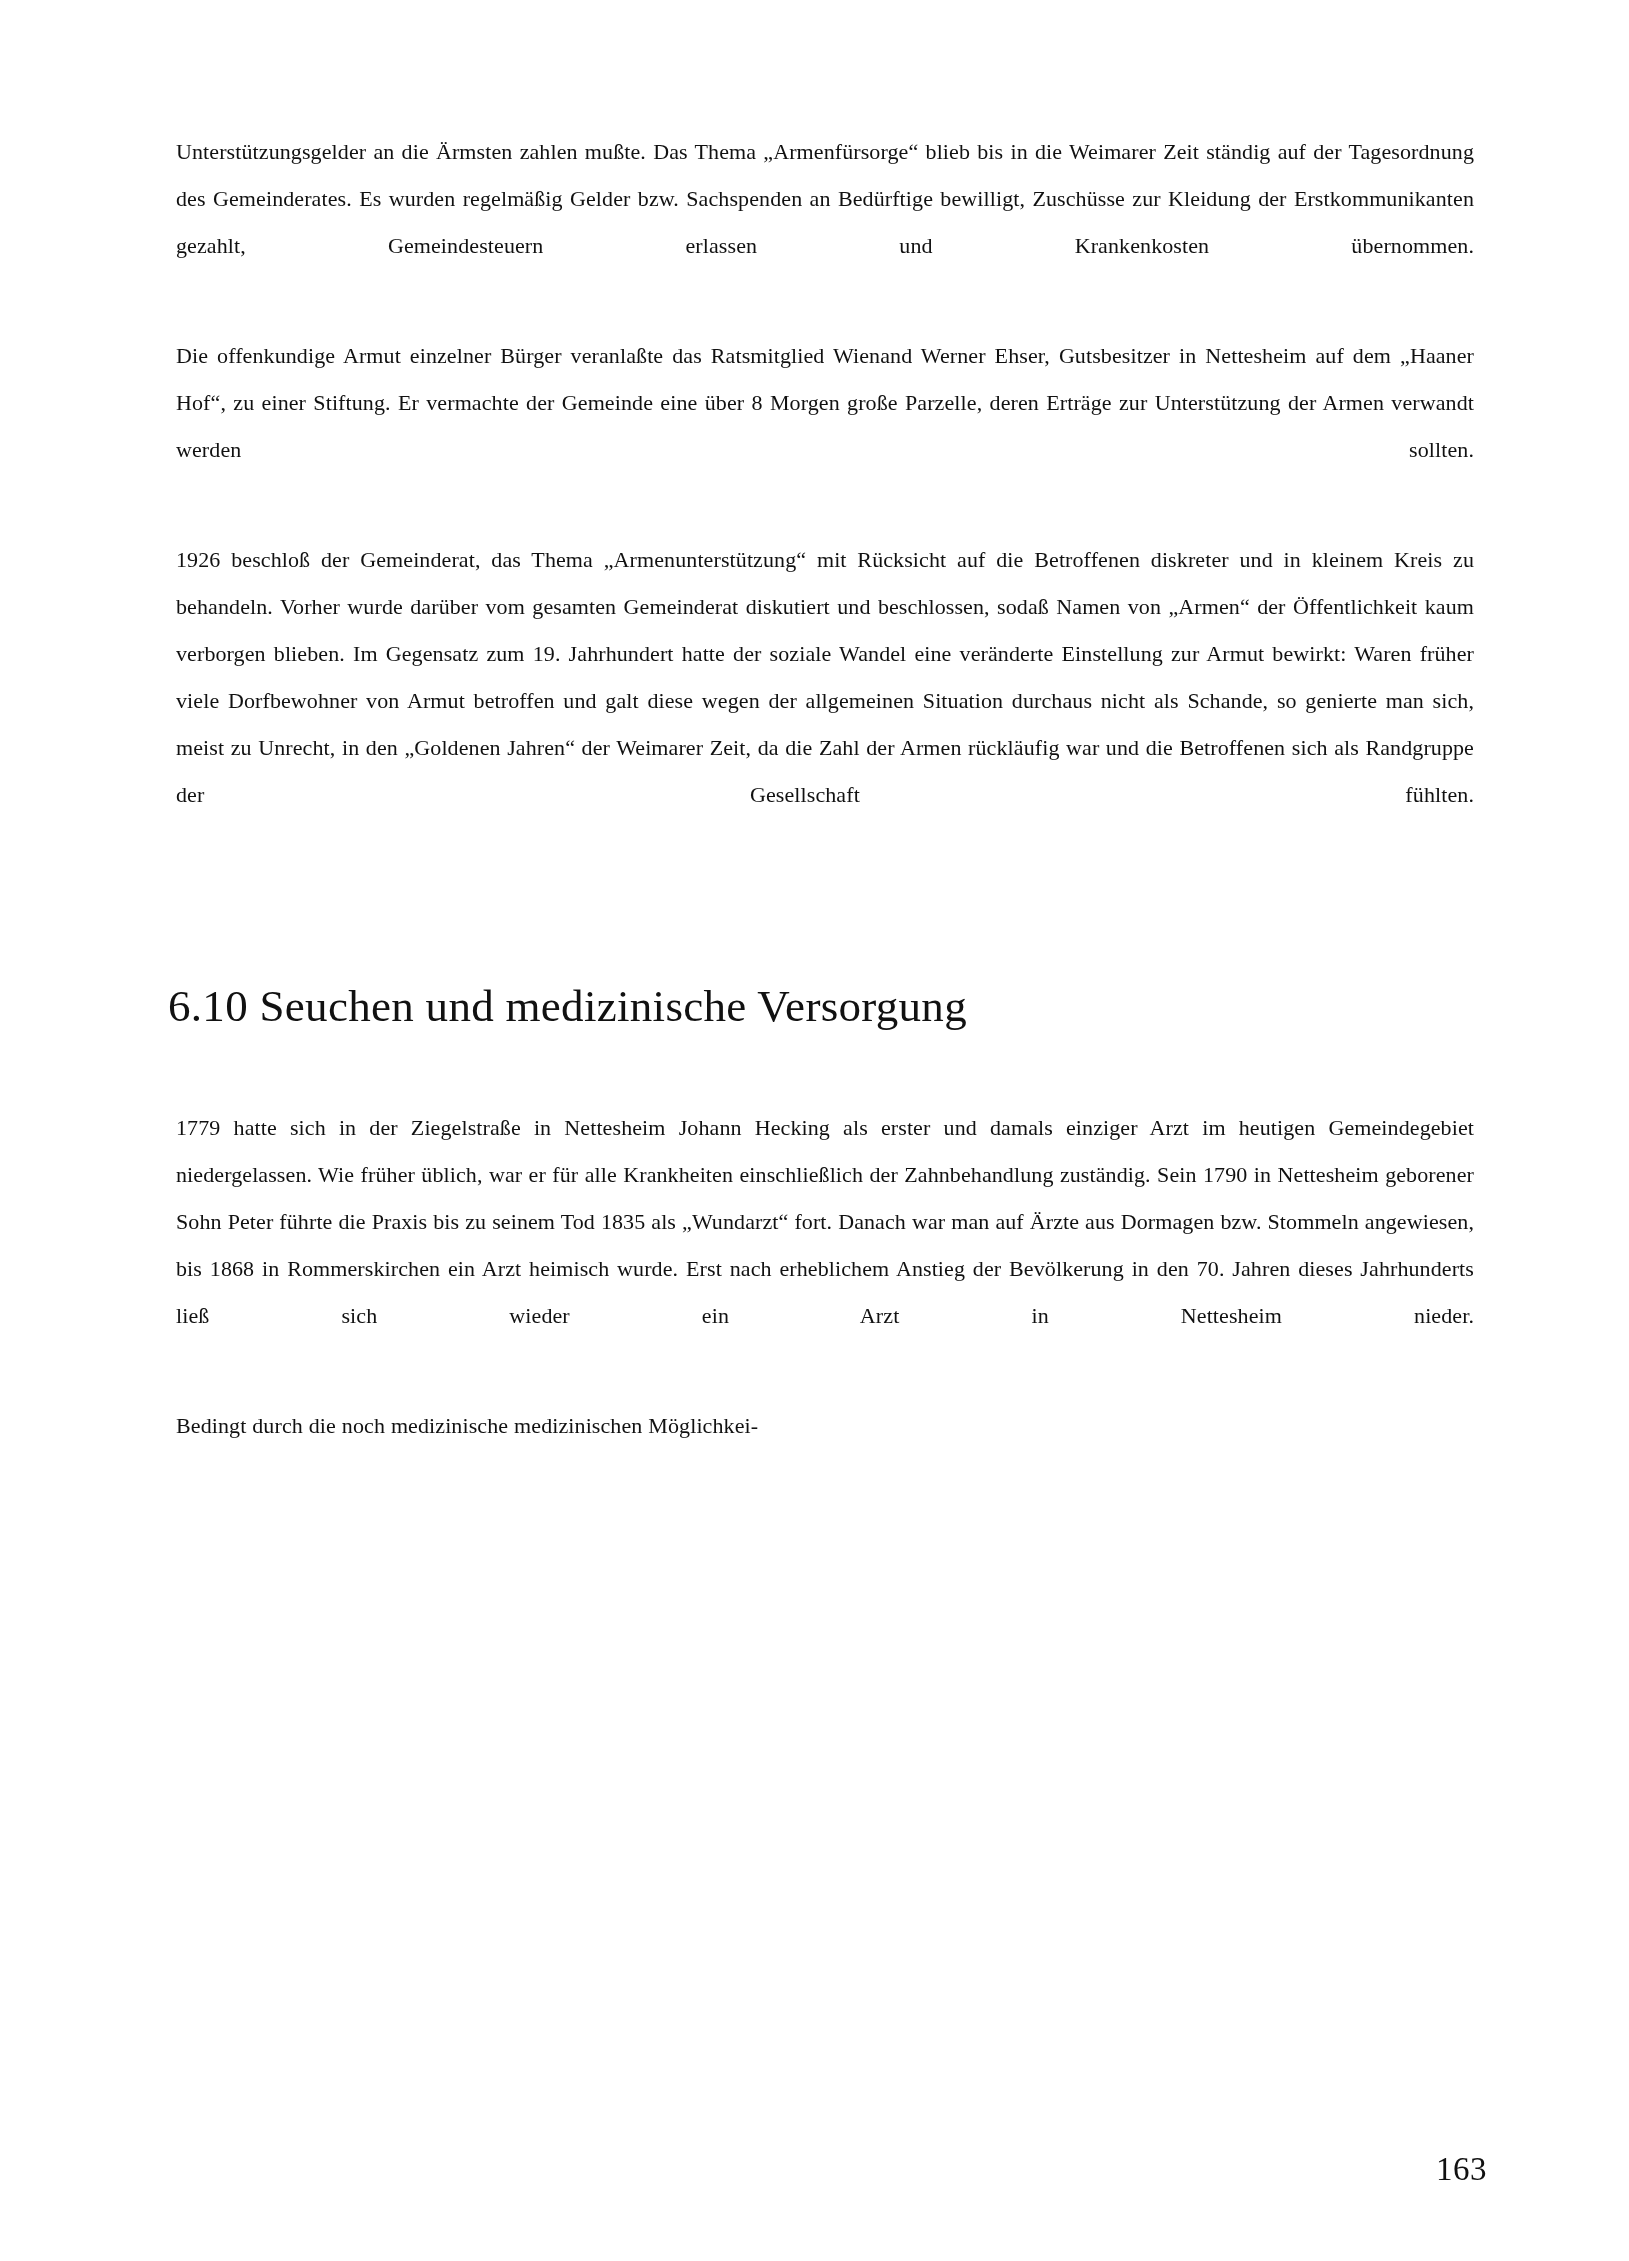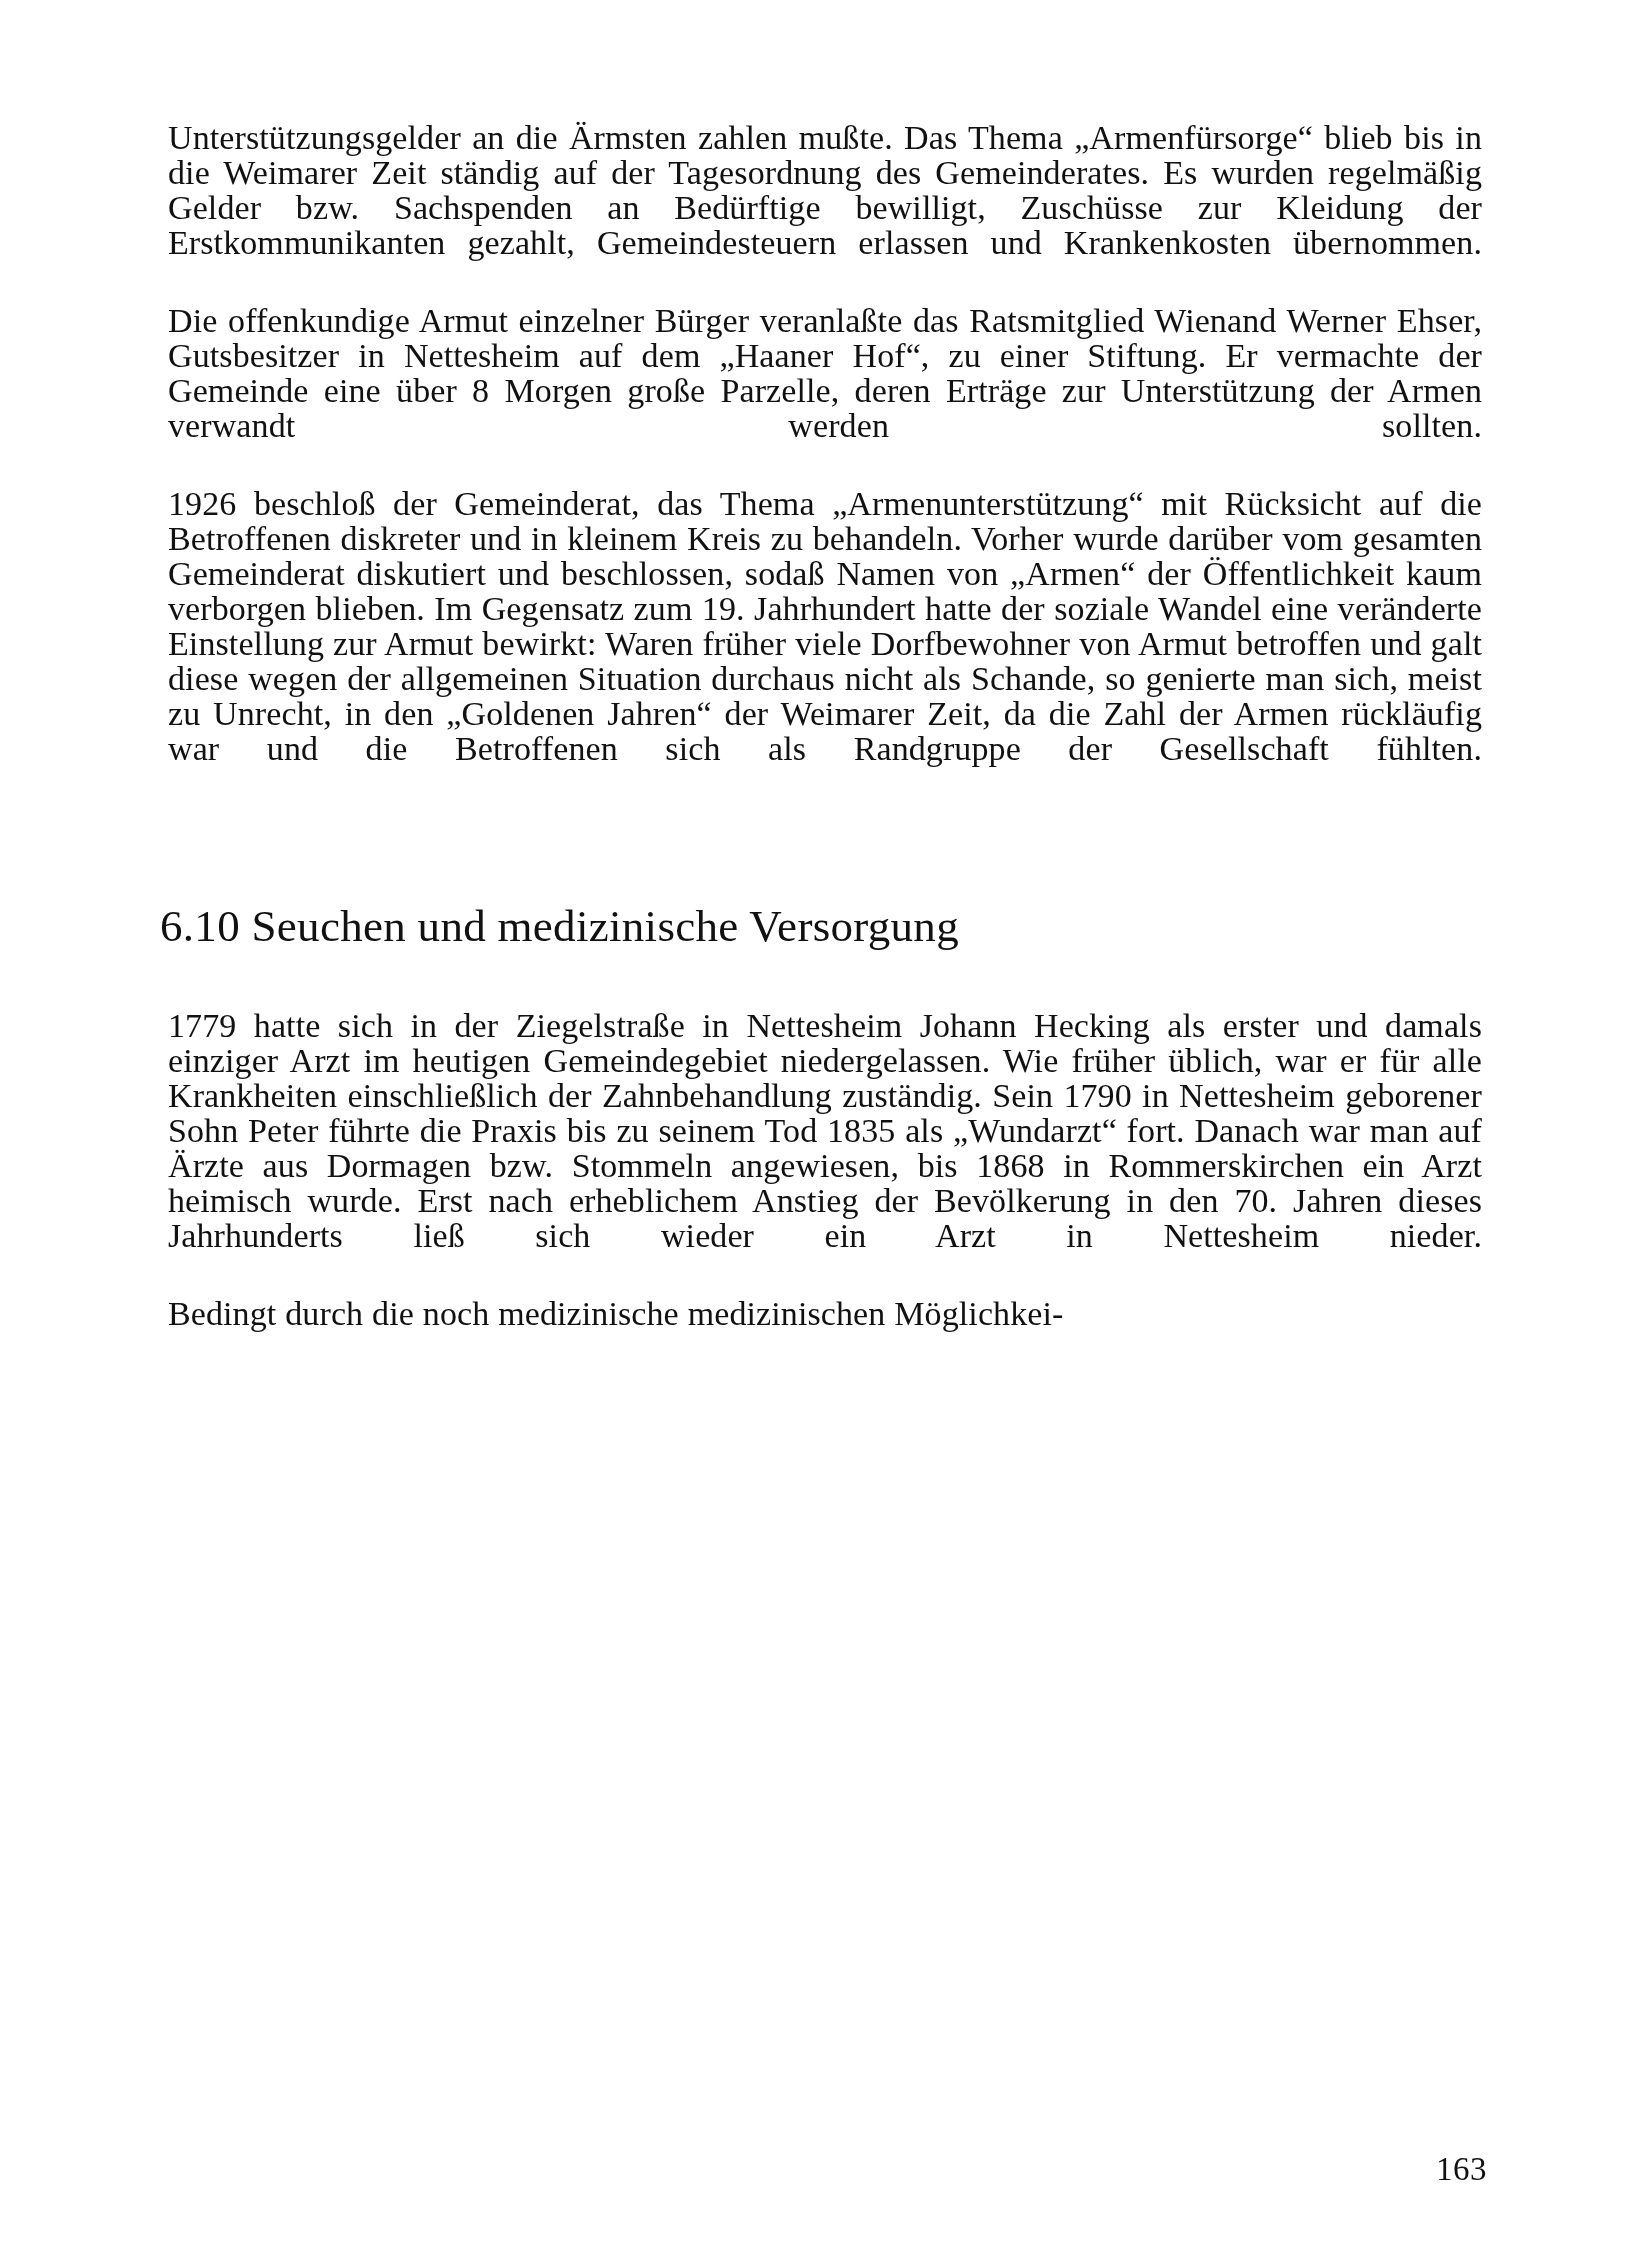--- a/index.html
+++ b/index.html
@@ -26,39 +26,39 @@
 
   .content {
     position: absolute;
     left: 160px;
     top: 112px;
     width: 1330px;
   }
 
   
   .para {
-    margin: 8px;
-    font-size: 34px;
-    line-height: 35px;
+    margin: 16px;
+    font-size: 22px;
+    line-height: 47px;
     text-align: justify;
     text-justify: inter-word;
     letter-spacing: 0.1px;
     word-spacing: 0.3px;
     -webkit-font-smoothing: none;
   }
   
   .para::after {
     content: "";
     display: inline-block;
     width: 100%;
   }
   .para.nostretch::after { display: none; }
 
   .section-heading {
-    margin: 0;
+    margin: 8px;
     font-size: 45px;
     line-height: 50px;
     font-weight: normal;
     letter-spacing: 0.3px;
     text-align: left;
     white-space: nowrap;
   }
 
   .gap-before-heading { height: 92px; }
   .gap-after-heading  { height: 49px; }

